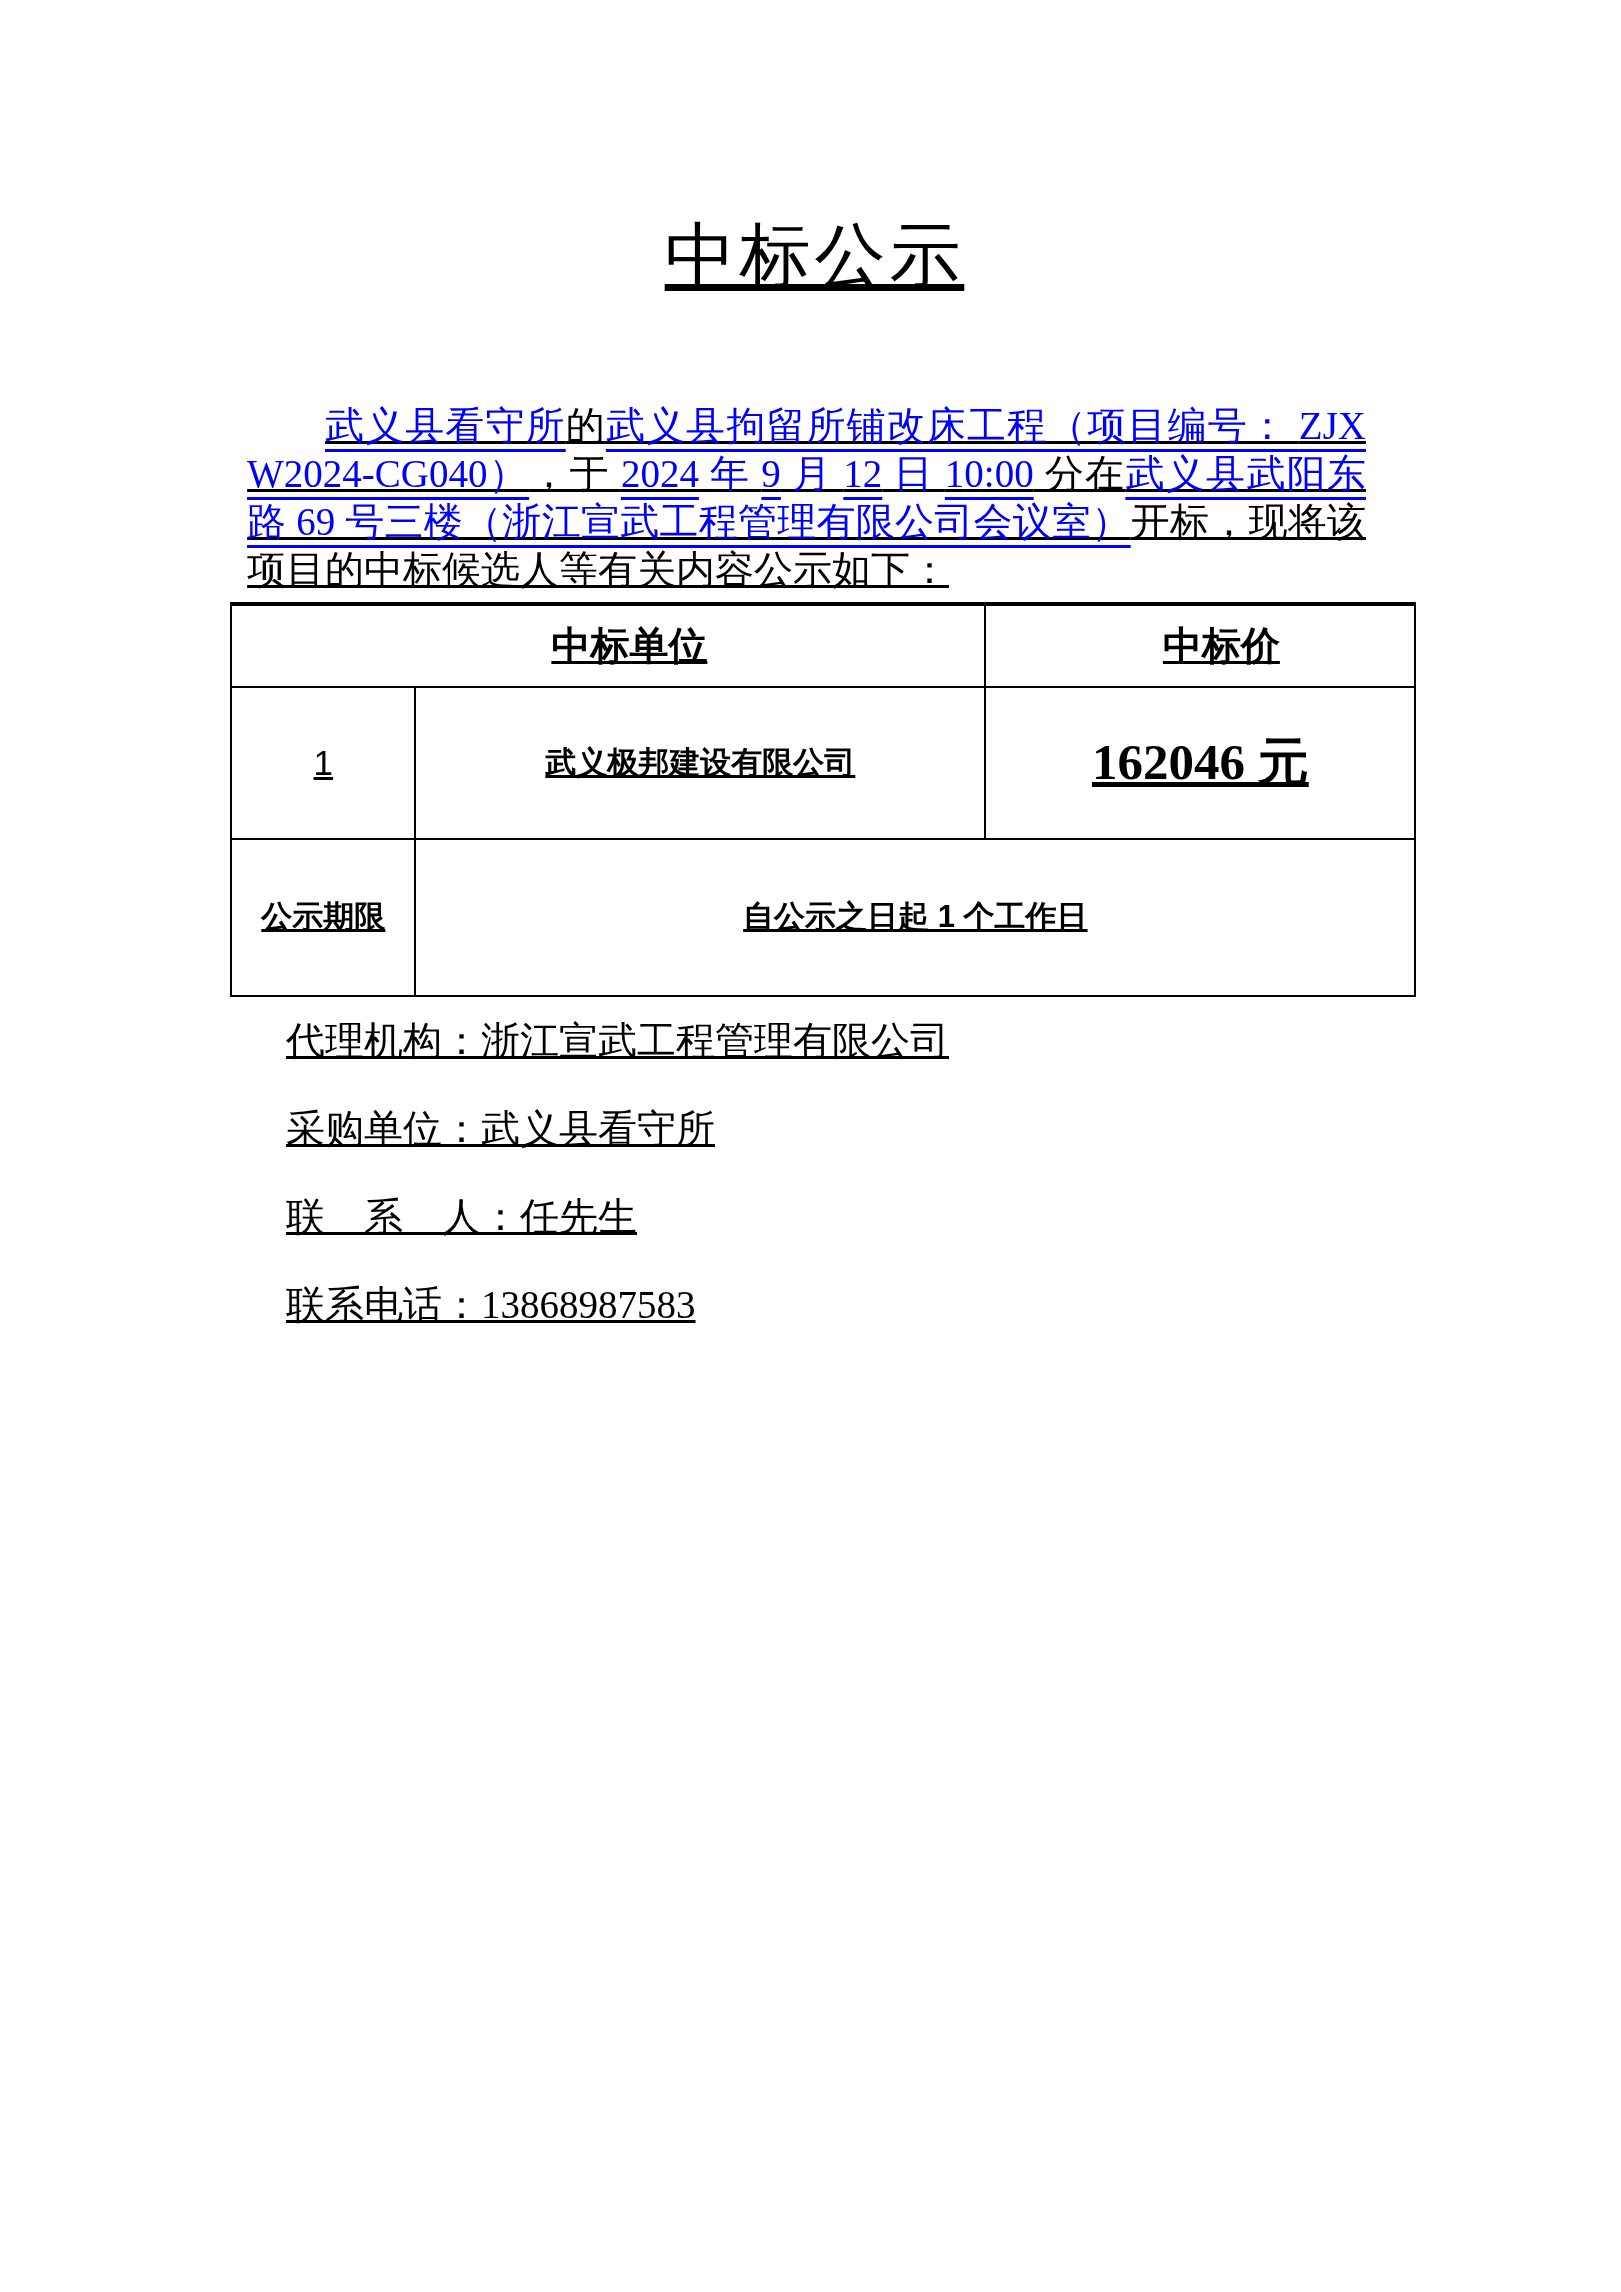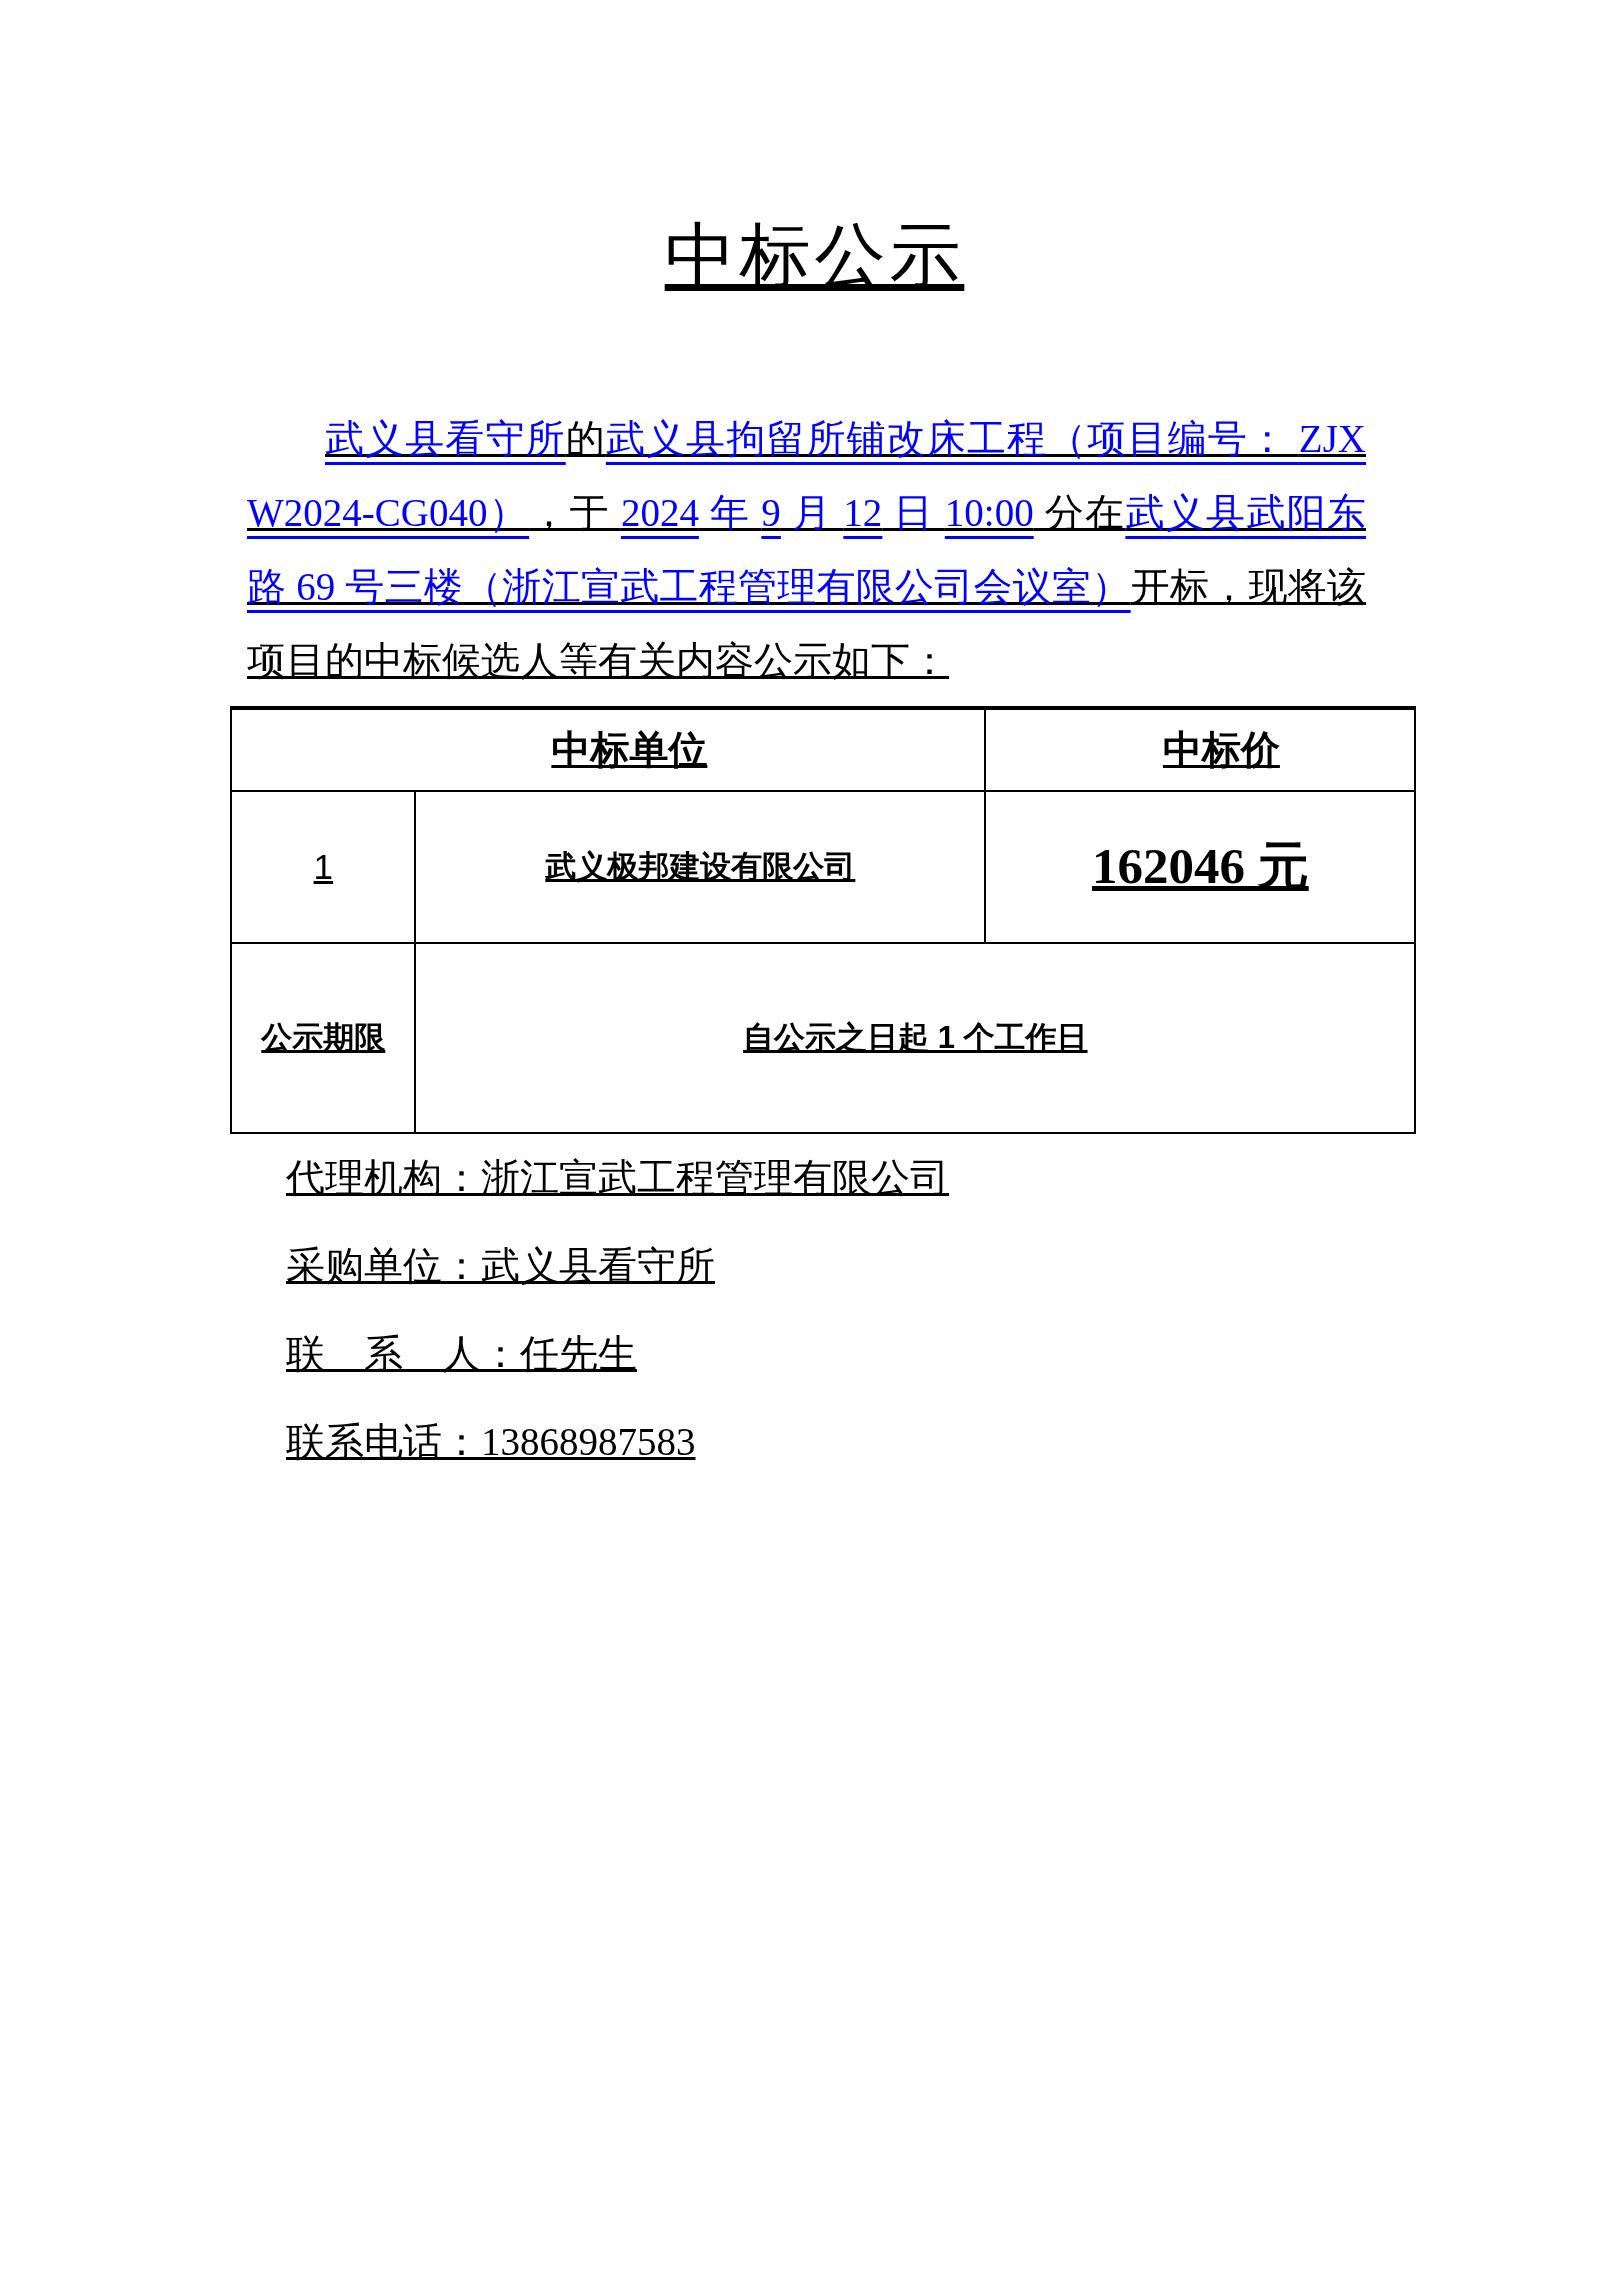--- a/index.html
+++ b/index.html
@@ -25,21 +25,21 @@
     text-align:center;
     font-size:71px;
     line-height:84px;
     letter-spacing:3.9px;
     font-weight:400;
     color:var(--ink);
   }
   .intro{
     margin:104px 16px 0 0;
     font-size:39px;
-    line-height:74px;
+    line-height:48px;
     text-align:justify;
     text-indent:78px;
     word-break:break-all;
   }
   .seg-plain{color:var(--ink);}
   .seg-link{
     color:var(--link);
     text-decoration:underline;
     text-decoration-thickness:2.9px;
     text-underline-offset:9.8px;
@@ -61,21 +61,21 @@
   tr.t-head{height:83px;}
   tr.t-head th{
     border-bottom:2.9px solid #000;
     font-family:"Liberation Sans","DejaVu Sans",sans-serif;
     font-weight:700;
     font-size:39px;
     padding-left:48px;
   }
   tr.t-row1{height:152px;}
   tr.t-row1 td{border-bottom:2.9px solid #000;}
-  tr.t-row2{height:190px;}
+  tr.t-row2{height:157px;}
   .cell-rank{
     font-family:"Liberation Sans","DejaVu Sans",sans-serif;
     font-weight:400;
     font-size:35px;
   }
   .cell-company,.cell-period-label,.cell-period-value{
     font-family:"Liberation Sans","DejaVu Sans",sans-serif;
     font-weight:700;
     font-size:31px;
   }

